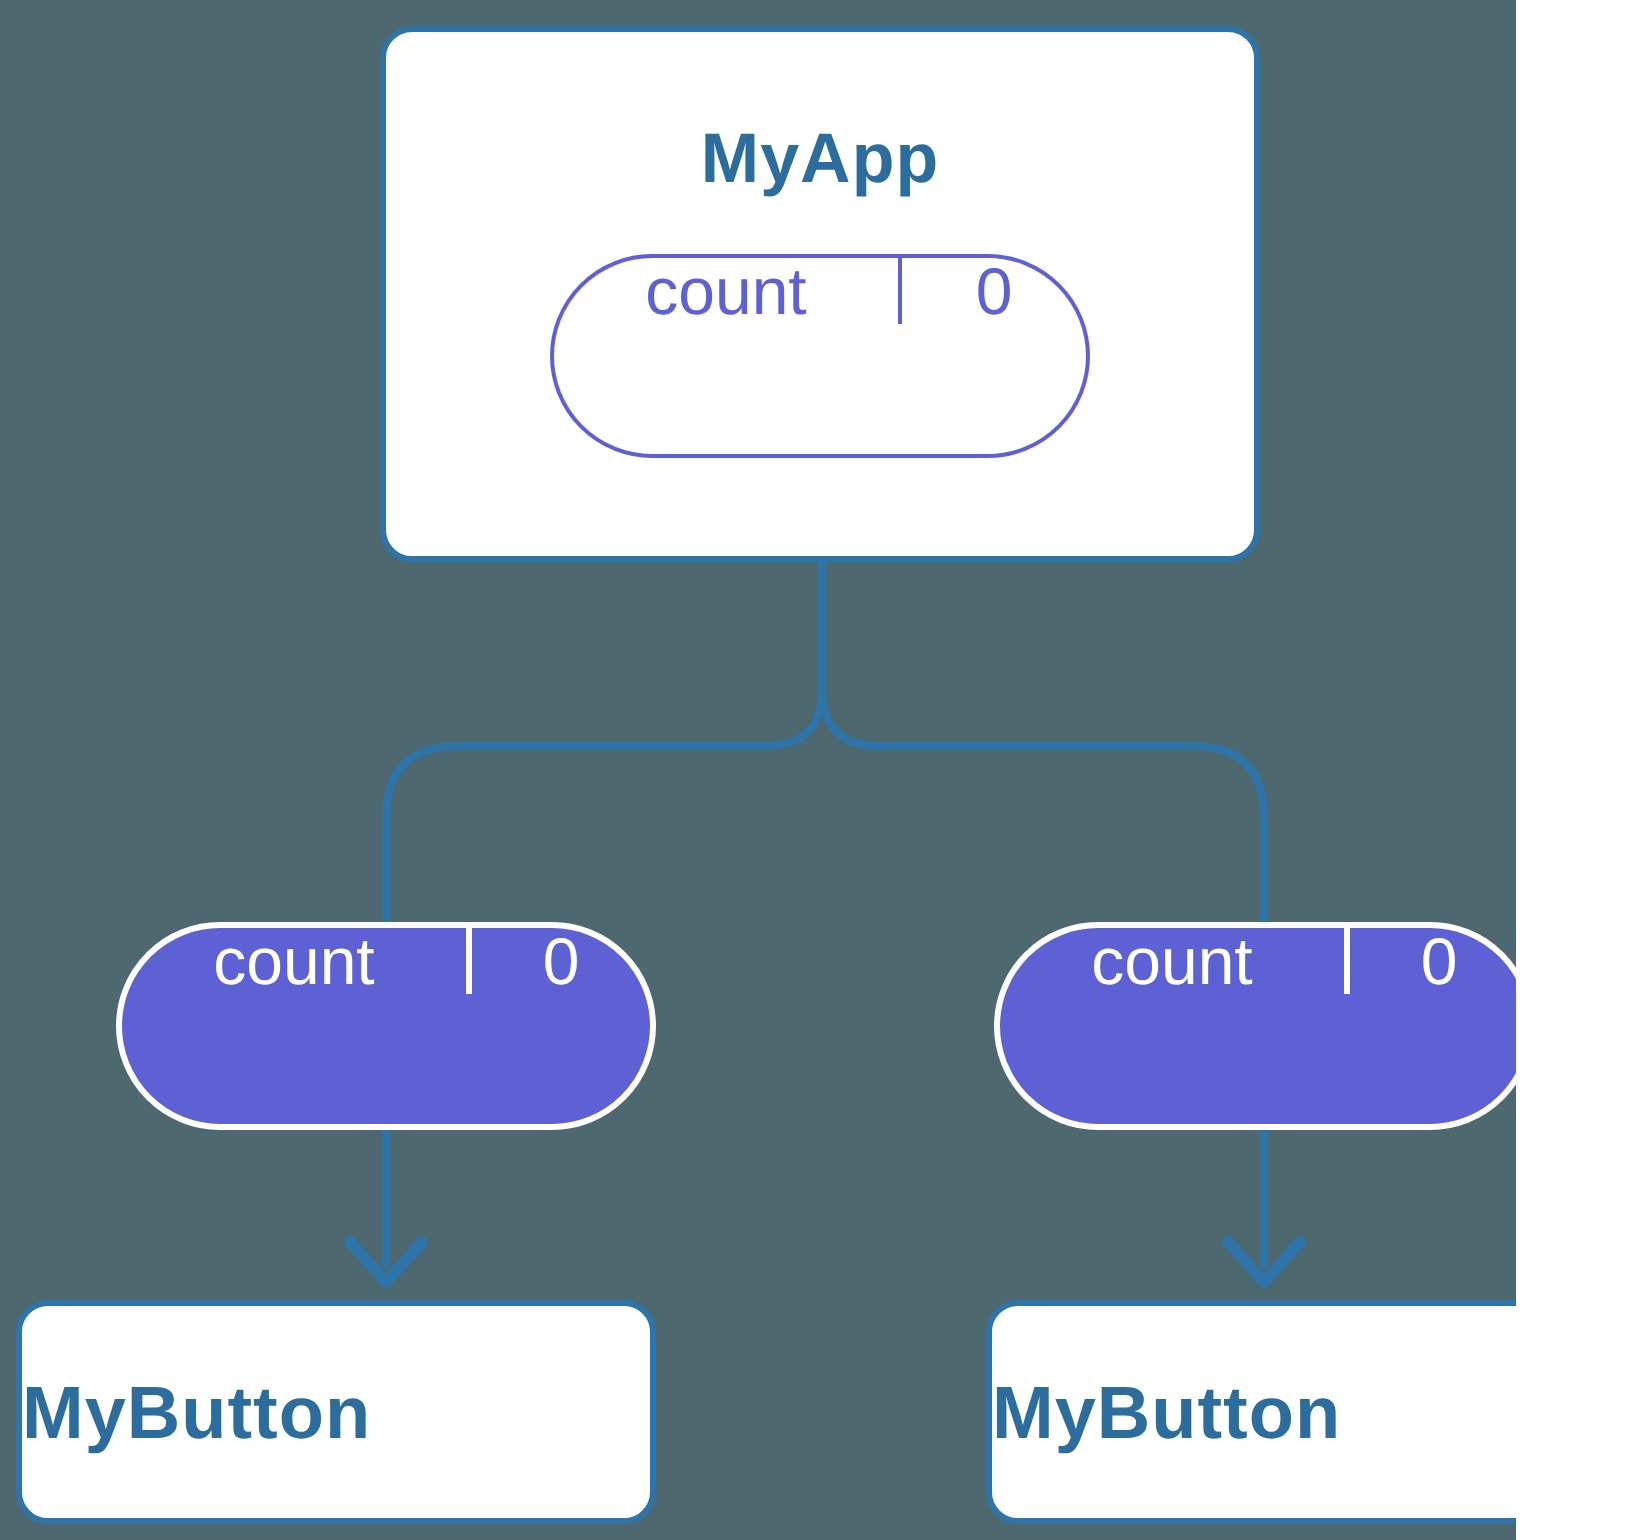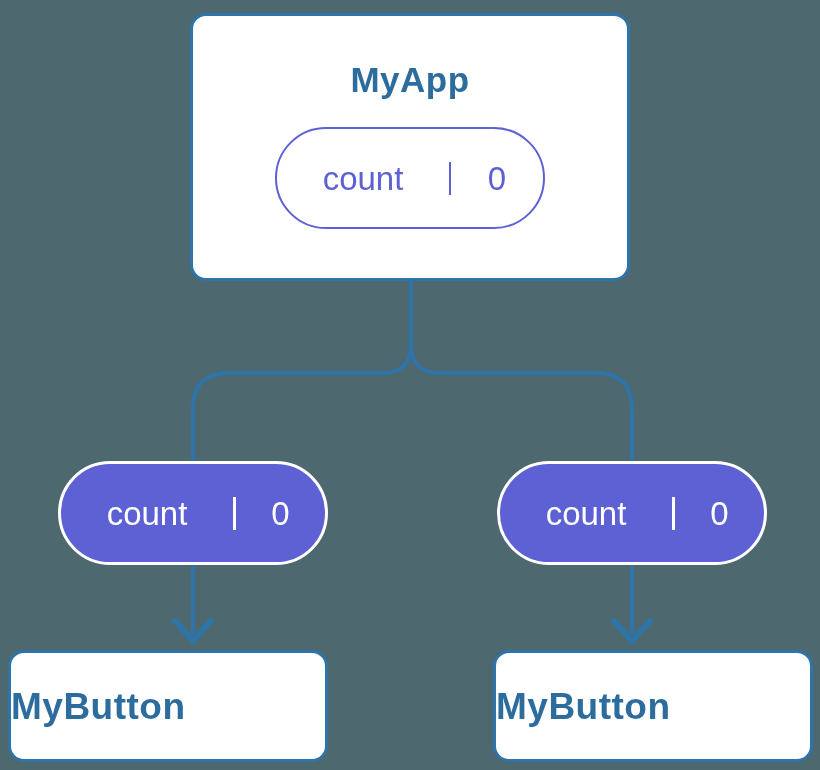--- a/index.html
+++ b/index.html
@@ -1,18 +1,18 @@
 <!DOCTYPE html>
 <html><head>
 <meta charset="utf-8">
 <style>
   html,body { margin:0; padding:0; }
   .stage {
     position:relative;
-    width:820px; height:770px;
+    width:758px; height:770px;
     background:#4d686e;
     font-family:"Liberation Sans", sans-serif;
     overflow:hidden;
   }
   .connector-svg { position:absolute; left:0; top:0; width:820px; height:770px; }
 
   .card {
     position:absolute;
     background:#ffffff;
     border:3px solid #2e74a9;
@@ -25,21 +25,21 @@
   }
   .component-title {
     margin-top:46px;
     font-size:35px;
     font-weight:600;
     letter-spacing:0.5px;
     color:#2d6d9e;
     line-height:1;
   }
   .pill {
-    display:flex; align-items:center;
+    display:flex; align-items:flex-start;
     box-sizing:border-box;
     border-radius:60px;
   }
   .pill-outline {
     margin-top:30px;
     width:270px; height:102px;
     background:#ffffff;
     border:2.5px solid #5d61d4;
     color:#5d61d4;
   }

